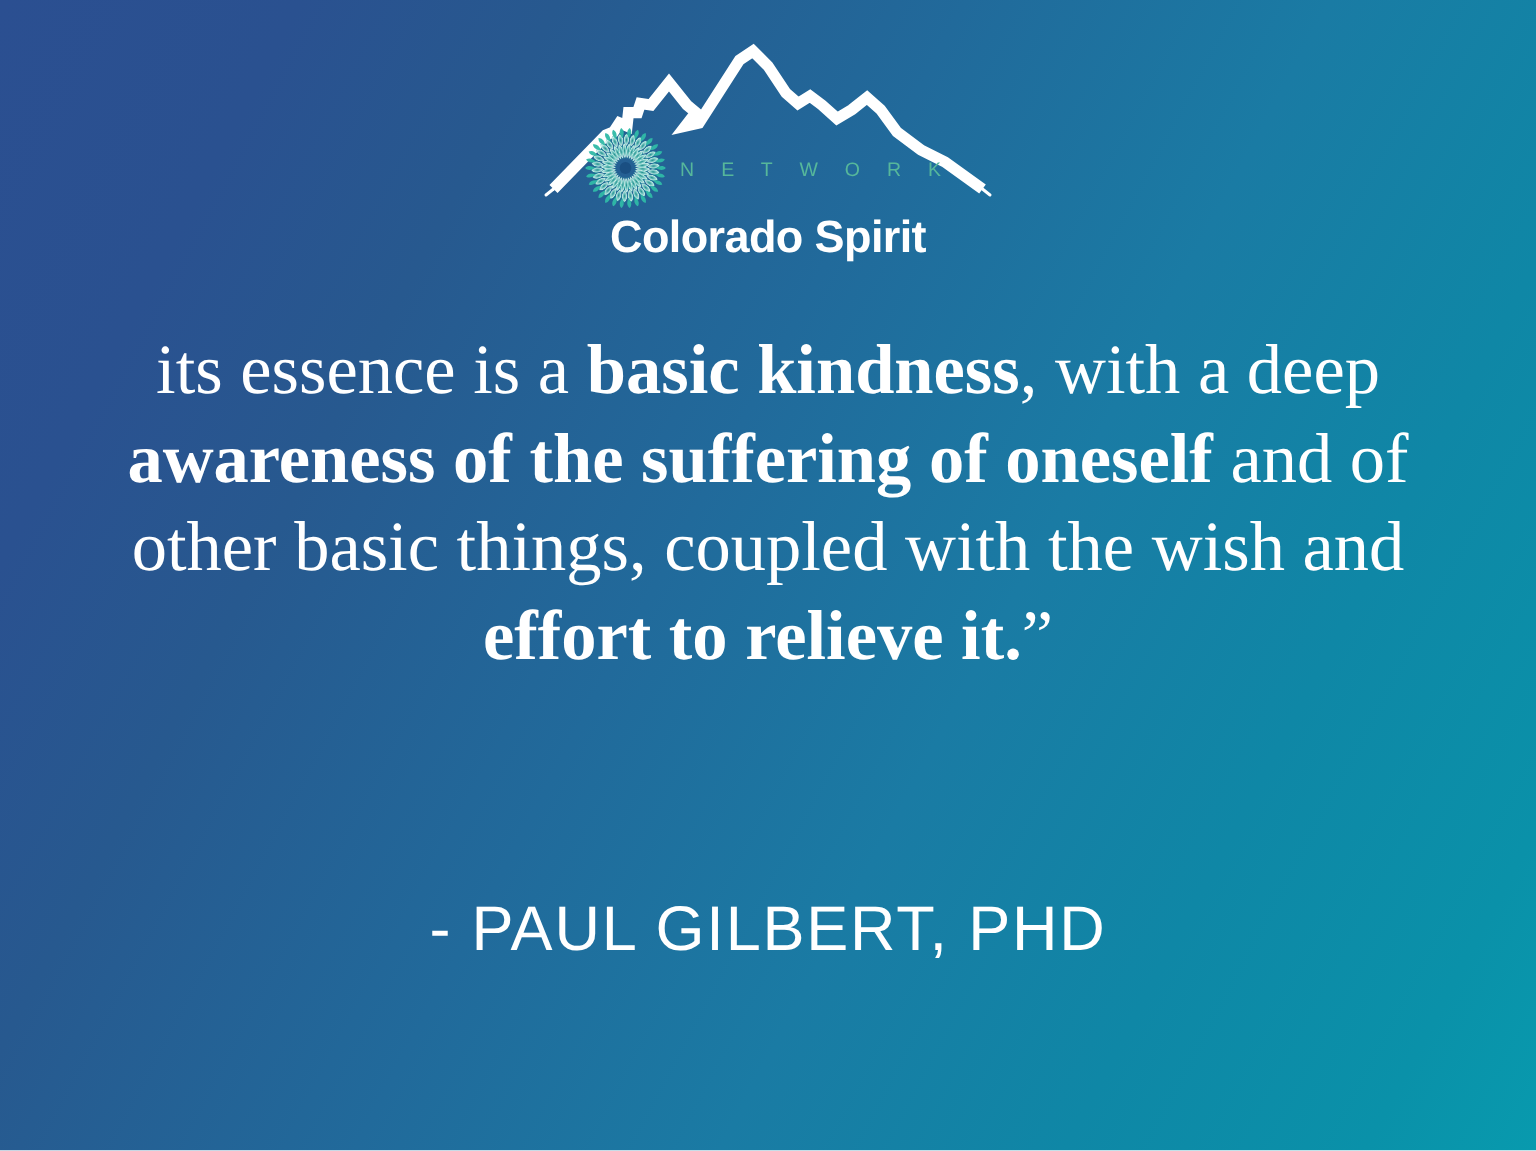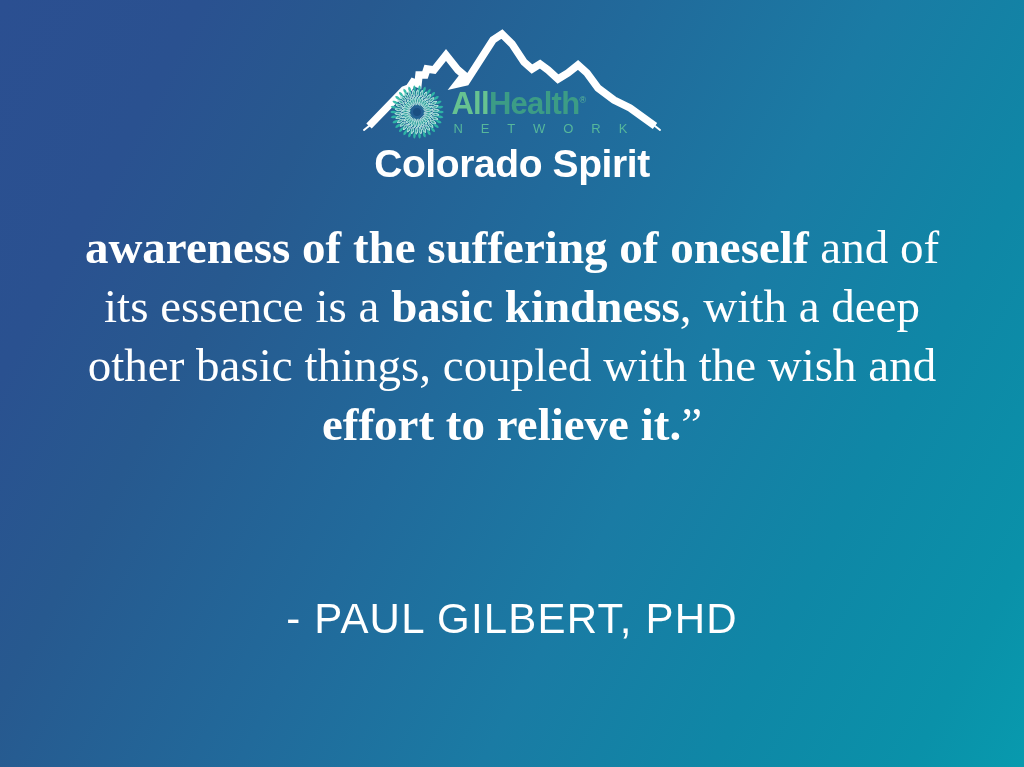--- a/index.html
+++ b/index.html
@@ -102,21 +102,21 @@
     text-indent: 2px;
   }
 
   #colorado-spirit {
     position: absolute;
     left: 0;
     top: 122px;
     width: 300px;
     text-align: center;
     color: #ffffff;
-    font-size: 39px;
+    font-size: 30px;
     font-weight: 700;
     letter-spacing: -0.4px;
     line-height: 1;
     white-space: nowrap;
   }
 
   
   #quote-block {
     position: absolute;
     left: 0;
@@ -266,41 +266,38 @@
                 <path d="M 0,-36 C 3,-40.8 3.3000000000000003,-45 0,-48 C -3.3000000000000003,-45 -3,-40.8 0,-36 Z" fill="#2fb9a6" opacity="0.95" transform="translate(50,50) rotate(330)"></path>
                 <path d="M 0,-36 C 3,-40.8 3.3000000000000003,-45 0,-48 C -3.3000000000000003,-45 -3,-40.8 0,-36 Z" fill="#2fb9a6" opacity="0.95" transform="translate(50,50) rotate(342)"></path>
                 <path d="M 0,-36 C 3,-40.8 3.3000000000000003,-45 0,-48 C -3.3000000000000003,-45 -3,-40.8 0,-36 Z" fill="#2fb9a6" opacity="0.95" transform="translate(50,50) rotate(354)"></path>
                 <path d="M 0,-36 C 3,-40.8 3.3000000000000003,-45 0,-48 C -3.3000000000000003,-45 -3,-40.8 0,-36 Z" fill="#2fb9a6" opacity="0.95" transform="translate(50,50) rotate(366)"></path>
               </g>
             <circle cx="50" cy="50" r="7" fill="#1a4f82"></circle>
           </svg>
         </div>
 
         <div id="wordmark">
-          <div id="allhealth-line">
-            <span id="allhealth-light">All</span><span id="allhealth-dark">Health</span><span id="reg-mark">®</span>
-          </div>
           <div id="network-line">N E T W O R K</div>
         </div>
 
       </div>
 
       <div id="colorado-spirit">Colorado Spirit</div>
     </div>
   </div>
 
   <div id="quote-block">
 
 
     <div class="quote-line">
+      <span>its essence is a </span><span class="bold">basic kindness</span><span>, with a deep</span>
+    </div>
+
+    <div class="quote-line">
       <span class="bold">awareness of the suffering of oneself</span><span> and of</span>
-    </div>
-
-    <div class="quote-line">
-      <span>its essence is a </span><span class="bold">basic kindness</span><span>, with a deep</span>
     </div>
 
     <div class="quote-line">
       <span>other basic things, coupled with the wish and</span>
     </div>
 
     <div class="quote-line">
       <span class="bold">effort to relieve it.</span><span>”</span>
     </div>
 

